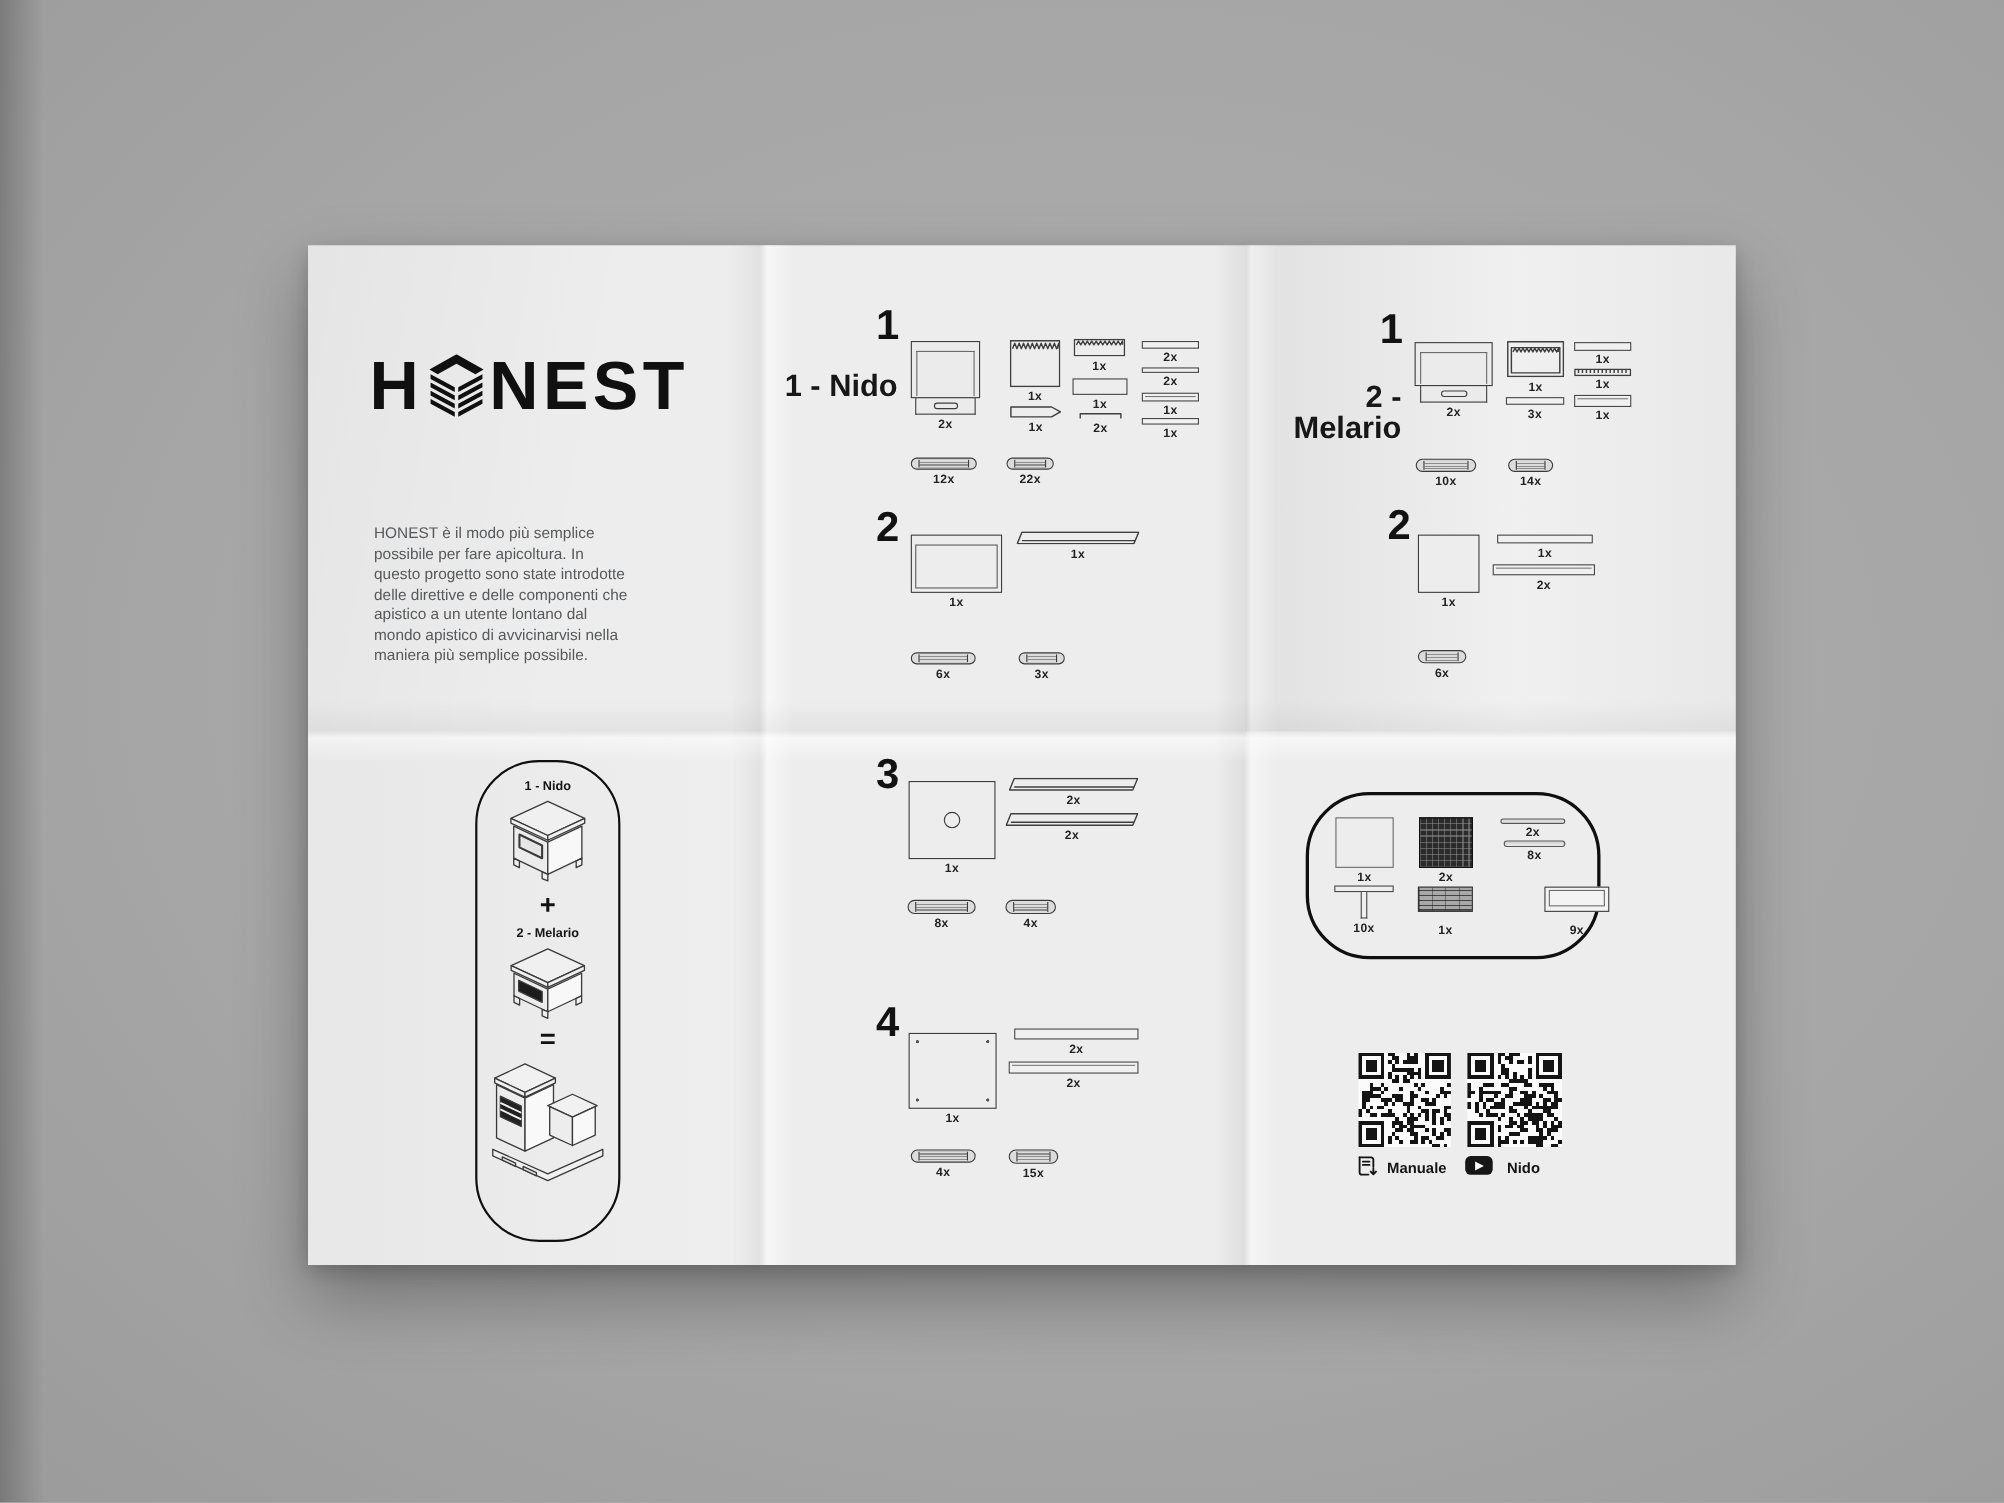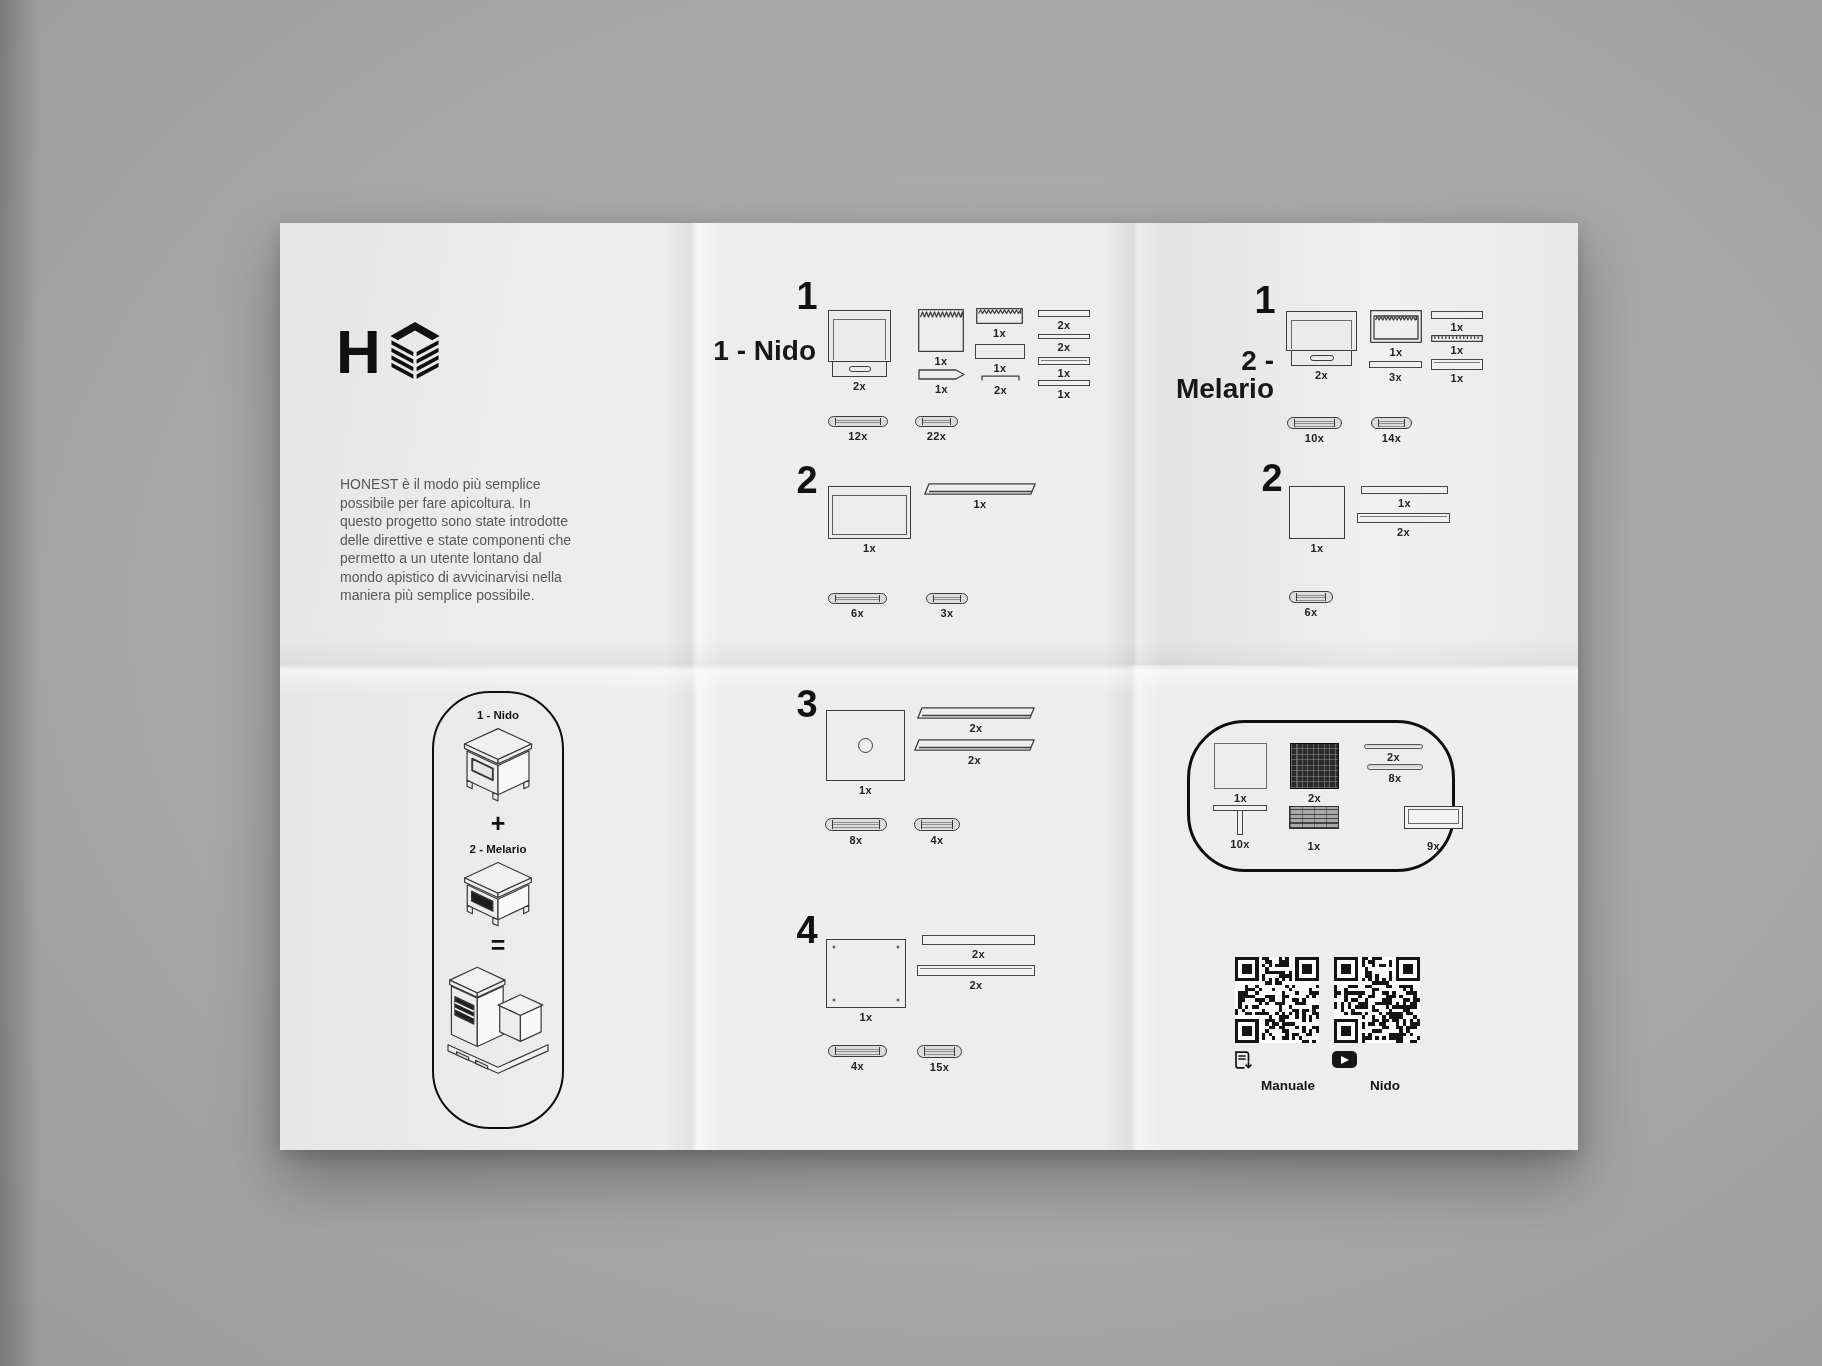--- a/index.html
+++ b/index.html
@@ -62,21 +62,21 @@
   .tbar-stem{width:6px;height:24px;border:1.3px solid #474747;border-top:none;background:#efefef;box-sizing:border-box;margin:0 auto;}
   .tray{border:1.6px solid #3a3a3a;background:#f3f3f3;position:relative;box-sizing:border-box;}
   .tray::before{content:"";position:absolute;left:3px;right:3px;top:2px;height:60%;border:1px solid #6a6a6a;}
 
   .round-box{position:absolute;border:2.6px solid #0f0f0f;border-radius:58px;box-sizing:border-box;}
   .combo{left:152px;top:468px;width:132px;height:438px;display:flex;flex-direction:column;align-items:center;}
   .combo .lbl{font-weight:700;font-size:11.5px;color:#151515;}
   .combo .op{font-weight:800;font-size:25px;color:#111;line-height:1;}
   .hwbox{left:907px;top:497px;width:268px;height:152px;border-width:3px;}
 
-  .qr-label{position:absolute;font-weight:700;font-size:13.5px;color:#141414;margin-top:24px;}
+  .qr-label{position:absolute;font-weight:700;font-size:13.5px;color:#141414;}
   .yt-icon{position:absolute;width:25px;height:17px;background:#161616;border-radius:5px;display:flex;align-items:center;justify-content:center;}
   .yt-icon::before{content:"";width:0;height:0;border-style:solid;border-width:4.5px 0 4.5px 8px;border-color:transparent transparent transparent #fff;}
 </style>
 </head>
 <body>
 
 <div class="scene">
   <div class="edge-shade"></div>
 
   <div class="paper">
@@ -95,23 +95,24 @@
           <polygon points="6,34 47,56 47,64 6,42"></polygon>
             <polygon points="6,48 47,70 47,78 6,56"></polygon>
           <polygon points="6,62 47,84 47,92 6,70"></polygon>
             <polygon points="6,76 47,98 47,106 6,84"></polygon>
           <polygon points="94,34 53,56 53,64 94,42"></polygon>
             <polygon points="94,48 53,70 53,78 94,56"></polygon>
           <polygon points="94,62 53,84 53,92 94,70"></polygon>
             <polygon points="94,76 53,98 53,106 94,84"></polygon>
         </g>
       </svg>
-    </div>
-
-    <p class="intro">HONEST è il modo più semplice possibile per fare apicoltura. In questo progetto sono state introdotte delle direttive e state componenti che permetto a un utente lontano dal mondo apistico di avvicinarvisi nella maniera più semplice possibile.</p>
+      <span class="logo-text">NEST</span>
+    </div>
+
+    <p class="intro">HONEST è il modo più semplice possibile per fare apicoltura. In questo progetto sono state introdotte delle direttive e delle componenti che apistico a un utente lontano dal mondo apistico di avvicinarvisi nella maniera più semplice possibile.</p>
 
     <div class="round-box combo">
       <div class="lbl" style="margin-top:16px">1 - Nido</div>
       <svg width="88" height="80" viewBox="0 0 100 93" style="margin-top:5px">
         <g fill="#f0f0f0" stroke="#3a3a3a" stroke-width="1.4" stroke-linejoin="round">
           <polygon points="50,3 89,21 50,39 11,21"></polygon>
           <polygon points="11,21 11,26 50,44 50,39"></polygon>
             <polygon points="89,21 89,26 50,44 50,39"></polygon>
           <polygon points="14,29 50,46 50,80 14,63" fill="#ececec"></polygon>
           <polygon points="86,29 50,46 50,80 86,63" fill="#f8f8f8"></polygon>

